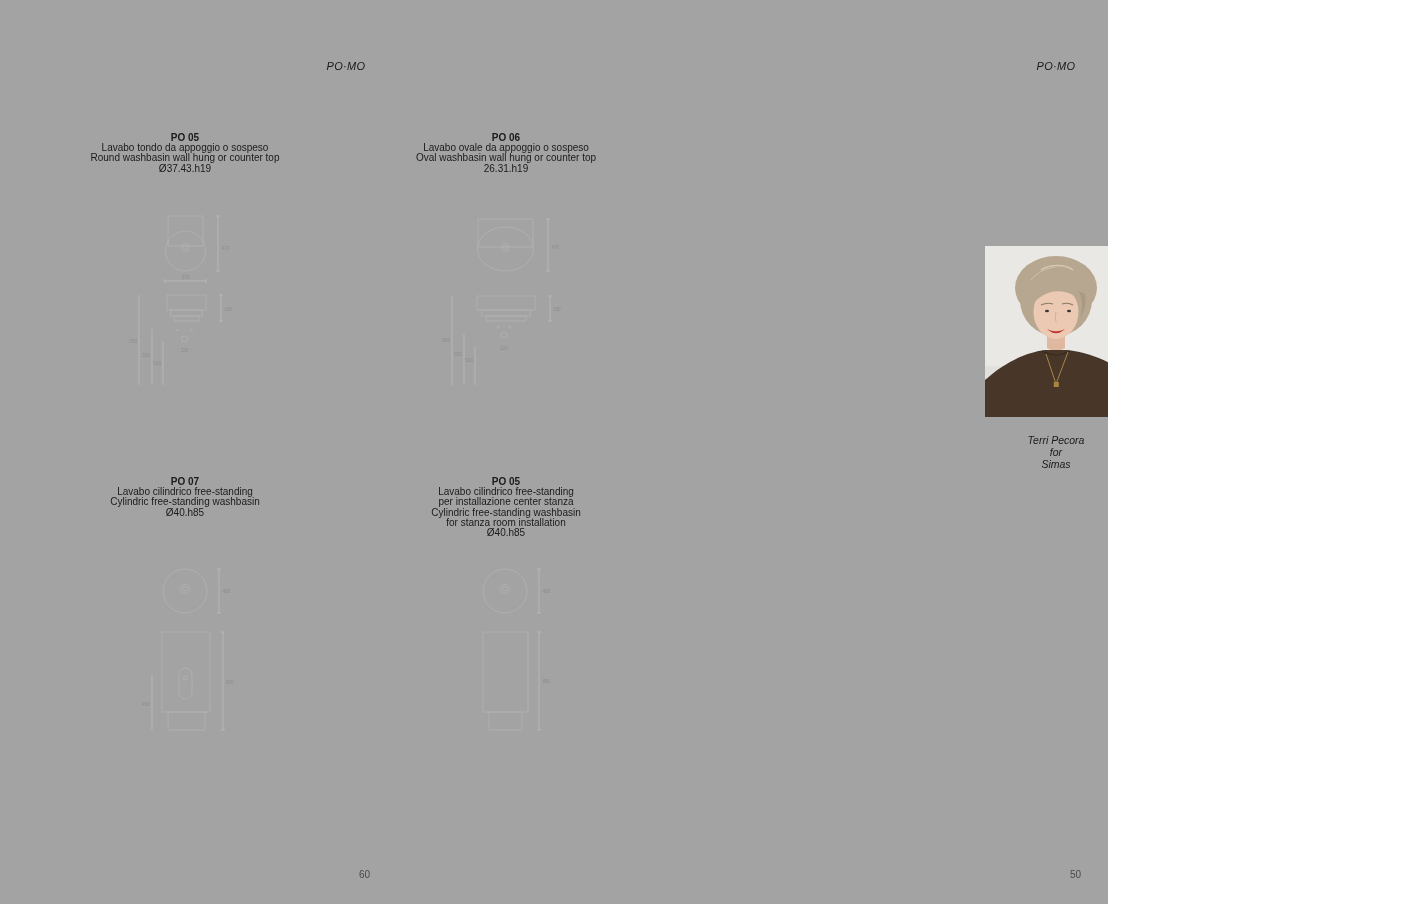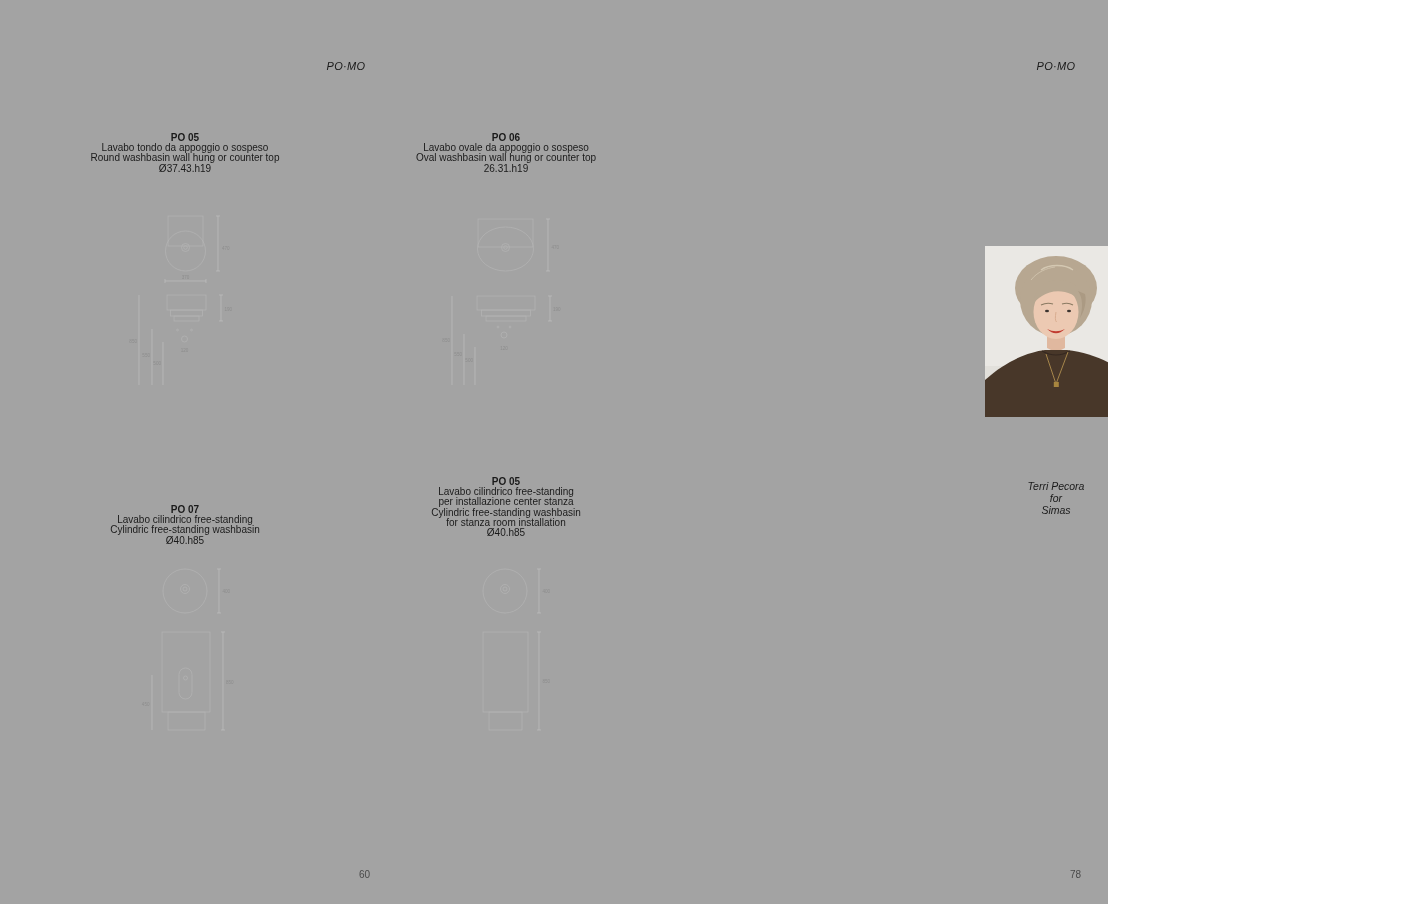--- a/index.html
+++ b/index.html
@@ -5,21 +5,21 @@
   * { margin:0; padding:0; box-sizing:border-box; }
   html,body { background:#ffffff; }
   body { font-family:"Liberation Sans", sans-serif; color:#111; }
   .canvas { position:relative; width:1108px; height:904px; background:#a3a3a3; overflow:hidden; }
   .abs { position:absolute; }
   .hdr { font-size:11px; font-style:italic; letter-spacing:.3px; text-align:center; color:#1a1a1a; }
   .pblock { width:220px; text-align:center; color:#1a1a1a; }
   .ptitle { font-size:10px; font-weight:bold; line-height:11px; }
   .pline  { font-size:10px; line-height:10.3px; }
   .pagenum { font-size:10px; color:#4a4a4a; text-align:right; }
-  .caption { font-size:10.5px; font-style:italic; line-height:12.2px; text-align:center; color:#1a1a1a;margin-top:46px; }
+  .caption { font-size:10.5px; font-style:italic; line-height:12.2px; text-align:center; color:#1a1a1a; }
   svg.tech { position:absolute; overflow:visible; }
   svg.tech text { font-family:"Liberation Sans", sans-serif; font-size:4.6px; fill:#8d8d8d; }
   .draw { stroke:#b4b4b4; fill:none; stroke-width:0.7; }
   .dim  { stroke:#c7c7c7; fill:none; stroke-width:0.55; }
 </style>
 </head>
 <body>
 
 <div class="canvas">
 
@@ -32,21 +32,21 @@
     <div class="pline">Ø37.43.h19</div>
   </div>
 
   <div class="abs pblock" style="left:396px;top:132px;">
     <div class="ptitle">PO 06</div>
     <div class="pline">Lavabo ovale da appoggio o sospeso</div>
     <div class="pline">Oval washbasin wall hung or counter top</div>
     <div class="pline">26.31.h19</div>
   </div>
 
-  <div class="abs pblock" style="left:75px;top:504px;">
+  <div class="abs pblock" style="left:75px;top:476px;">
     <div class="ptitle">PO 07</div>
     <div class="pline">Lavabo cilindrico free-standing</div>
     <div class="pline">Cylindric free-standing washbasin</div>
     <div class="pline">Ø40.h85</div>
   </div>
 
   <div class="abs pblock" style="left:396px;top:476px;">
     <div class="ptitle">PO 05</div>
     <div class="pline">Lavabo cilindrico free-standing</div>
     <div class="pline">per installazione center stanza</div>
@@ -225,15 +225,15 @@
     <path d="M61,108 L71,138 L83,106" stroke="#b08f4f" stroke-width="0.9" fill="none"></path>
     <rect x="68.8" y="136" width="5" height="5" fill="#a8863f"></rect>
   </svg>
 
   <div class="abs caption" style="left:986px;top:434px;width:140px;">
     <div>Terri Pecora</div>
     <div>for</div>
     <div>Simas</div>
   </div>
 
-  <div class="abs pagenum" style="left:1031px;top:869px;width:50px;">78</div>
+  <div class="abs pagenum" style="left:1031px;top:869px;width:50px;">50</div>
 
 </div>
 
 </body></html>

